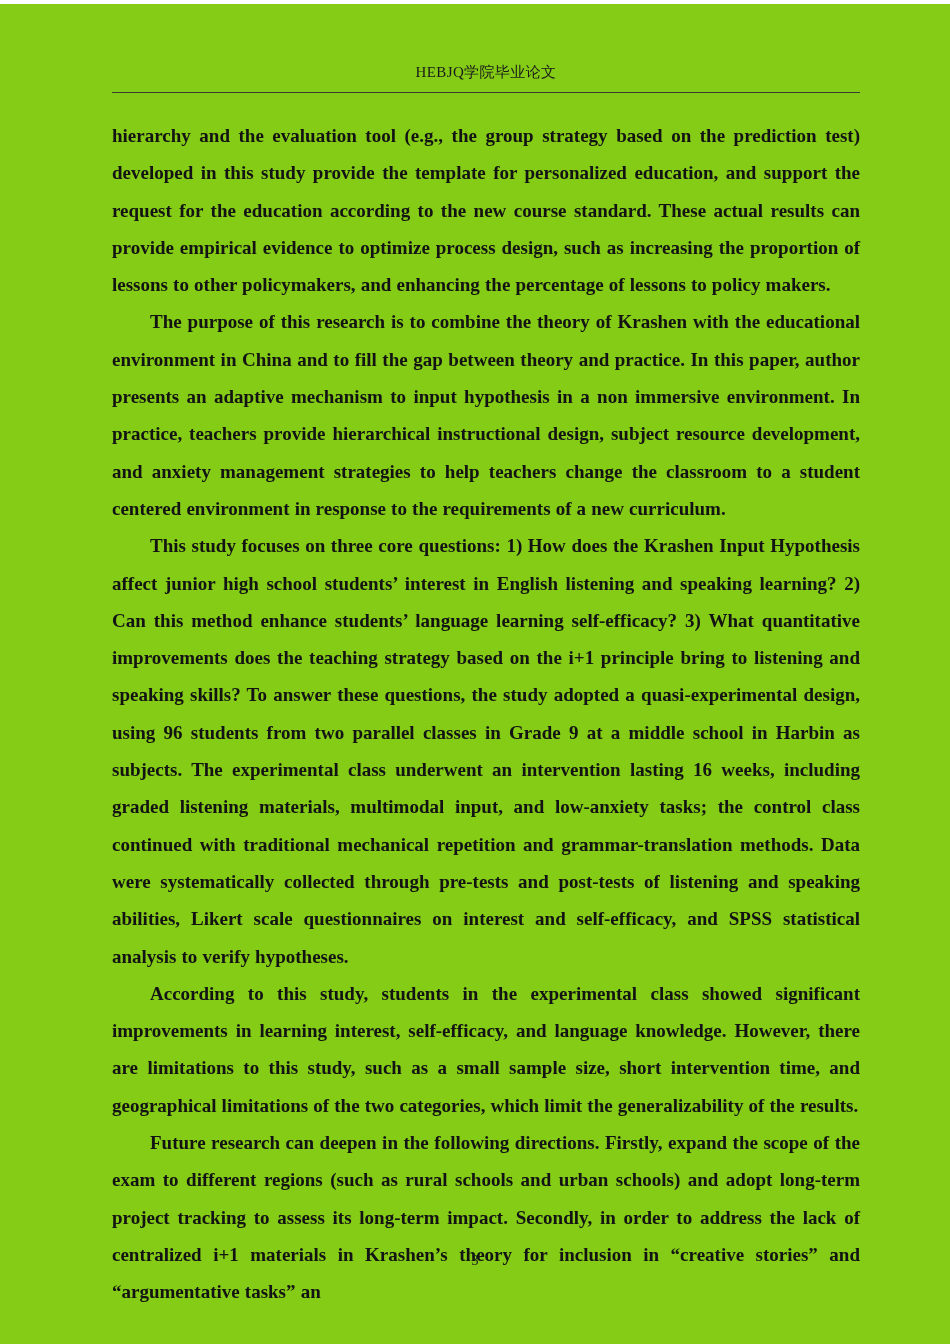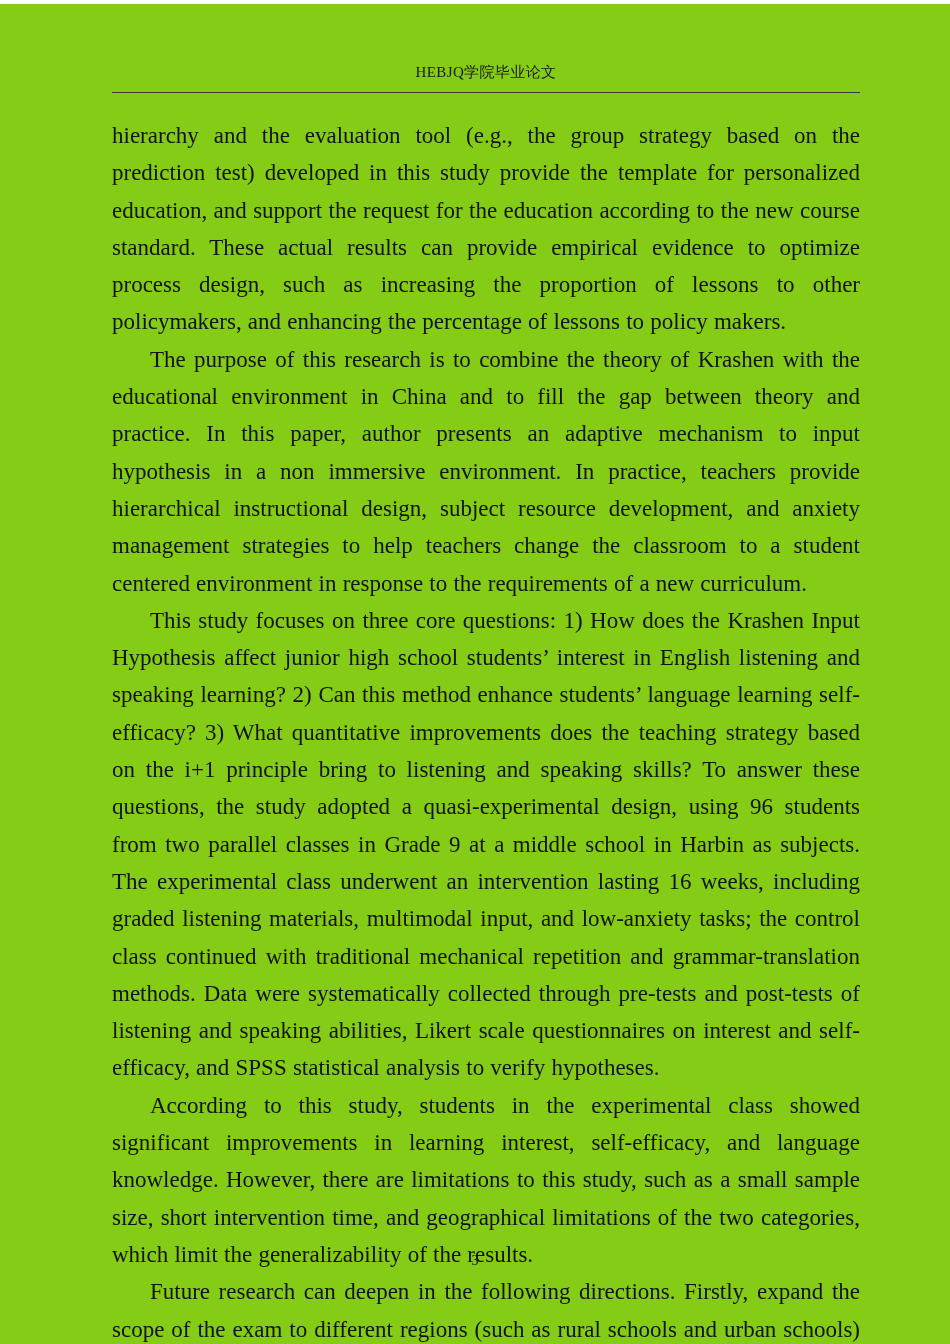--- a/index.html
+++ b/index.html
@@ -48,28 +48,29 @@
 
   
   .content {
     position: absolute;
     left: 112px;
     top: 113px;
     width: 748px;
   }
   .para {
     margin: 0;
-    font-size: 23px;
+    font-size: 19px;
     line-height: 37.3px;
     text-align: justify;
     text-justify: inter-word;
     text-indent: 0;
     color: #131313;
     hyphens: none;
     word-spacing: 0.02em;
+    font-weight: bold;
   }
   .para.indent {
     text-indent: 38px;
   }
 
   
   .page-number {
     position: absolute;
     left: 0;
     right: 0;

